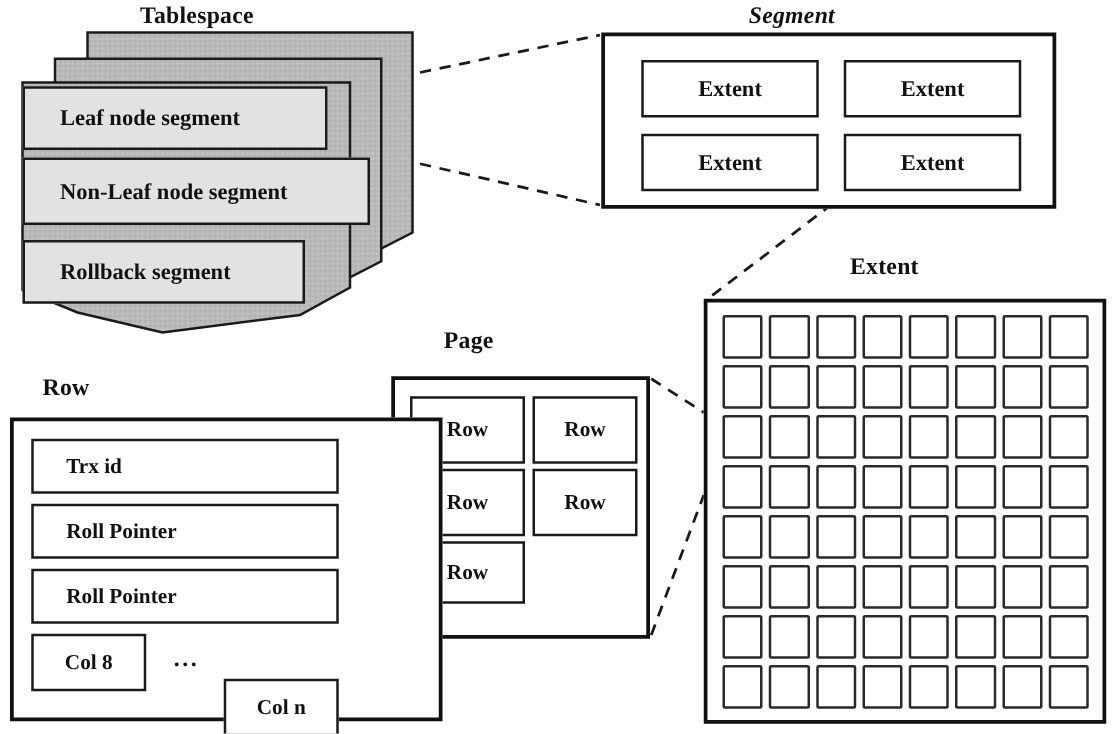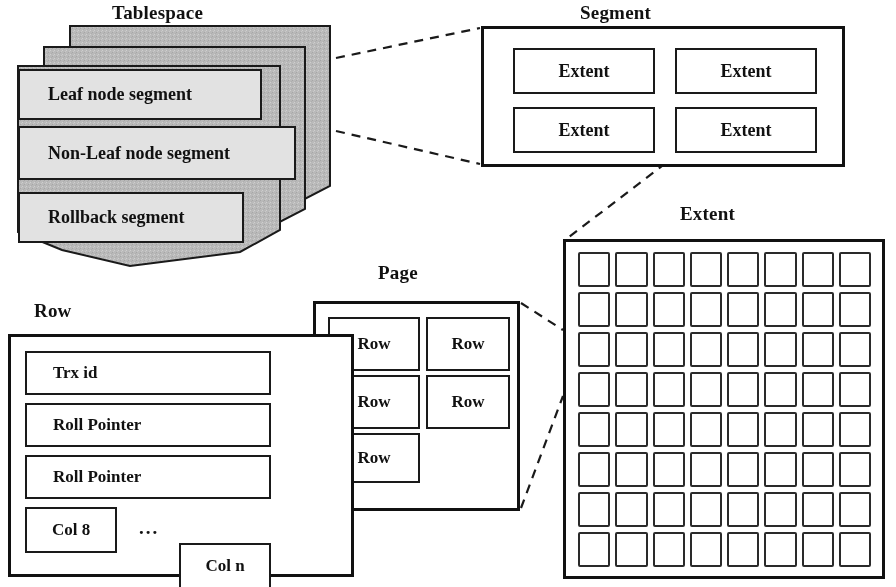--- a/index.html
+++ b/index.html
@@ -225,21 +225,21 @@
   </div>
 
   <div class="ts-seg" style="left:18px; top:126px; width:278px; height:54px;">
     <span>Non-Leaf node segment</span>
   </div>
 
   <div class="ts-seg" style="left:18px; top:192px; width:226px; height:51px;">
     <span>Rollback segment</span>
   </div>
 
-  <div class="section-title" style="left:580px; top:2px;">Segment</div>
+  <div class="section-title" style="left:599px; top:2px;font-style:italic;">Segment</div>
 
   <div class="segment-frame" style="left:481px; top:26px; width:364px; height:141px;">
     <div class="extent-box" style="left:29px; top:19px; width:142px; height:46px;">
       <span>Extent</span>
     </div>
     <div class="extent-box" style="left:191px; top:19px; width:142px; height:46px;">
       <span>Extent</span>
     </div>
     <div class="extent-box" style="left:29px; top:78px; width:142px; height:46px;">
       <span>Extent</span>
@@ -311,21 +311,21 @@
       <div class="page-square" style="left: 12px; top: 290px; width: 32.25px; height: 35px;"></div>
       <div class="page-square" style="left: 49.25px; top: 290px; width: 32.25px; height: 35px;"></div>
       <div class="page-square" style="left: 86.5px; top: 290px; width: 32.25px; height: 35px;"></div>
       <div class="page-square" style="left: 123.75px; top: 290px; width: 32.25px; height: 35px;"></div>
       <div class="page-square" style="left: 161px; top: 290px; width: 32.25px; height: 35px;"></div>
       <div class="page-square" style="left: 198.25px; top: 290px; width: 32.25px; height: 35px;"></div>
       <div class="page-square" style="left: 235.5px; top: 290px; width: 32.25px; height: 35px;"></div>
       <div class="page-square" style="left: 272.75px; top: 290px; width: 32.25px; height: 35px;"></div>
     </div>
 
-  <div class="section-title" style="left:378px; top:262px;">Page</div>
+  <div class="section-title" style="left:355px; top:262px;">Page</div>
 
   <div class="page-frame" style="left:313px; top:301px; width:207px; height:210px;">
     <div class="row-cell" style="left:12px; top:13px; width:92px; height:54px;">
       <span>Row</span>
     </div>
     <div class="row-cell" style="left:110px; top:13px; width:84px; height:54px;">
       <span>Row</span>
     </div>
     <div class="row-cell" style="left:12px; top:71px; width:92px; height:54px;">
       <span>Row</span>

